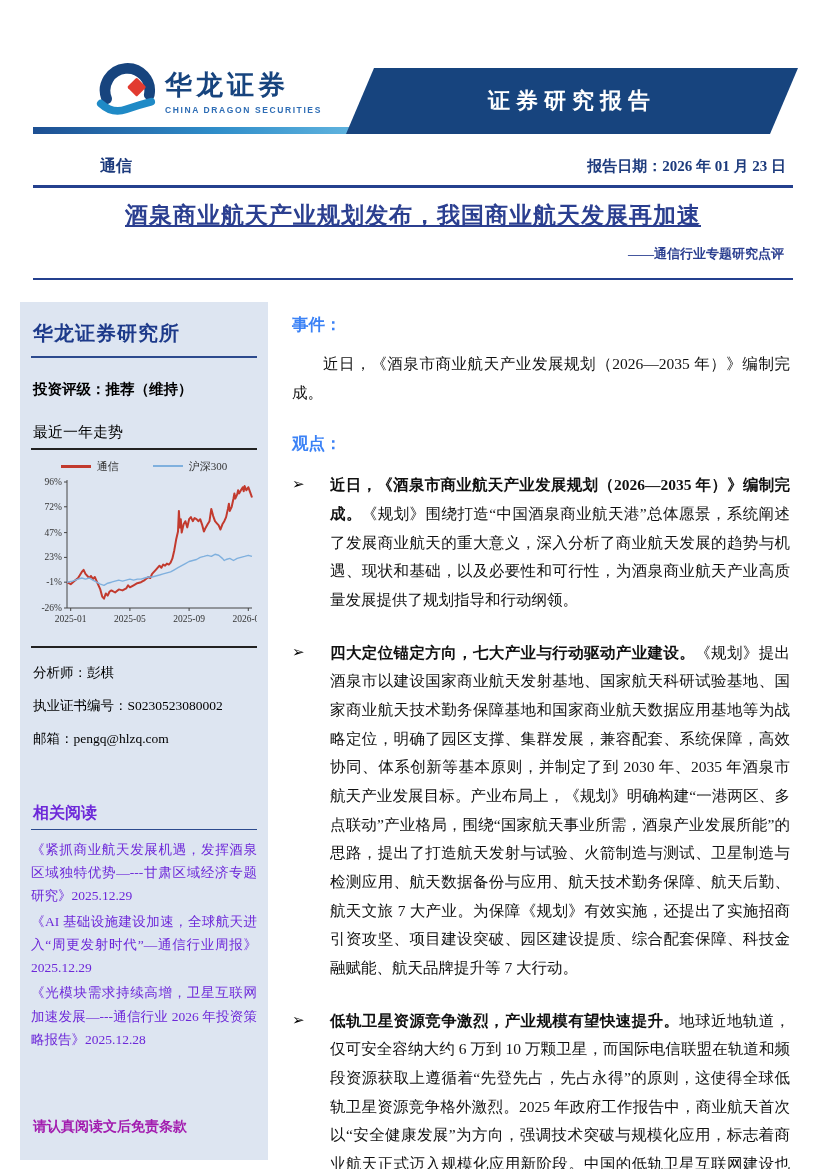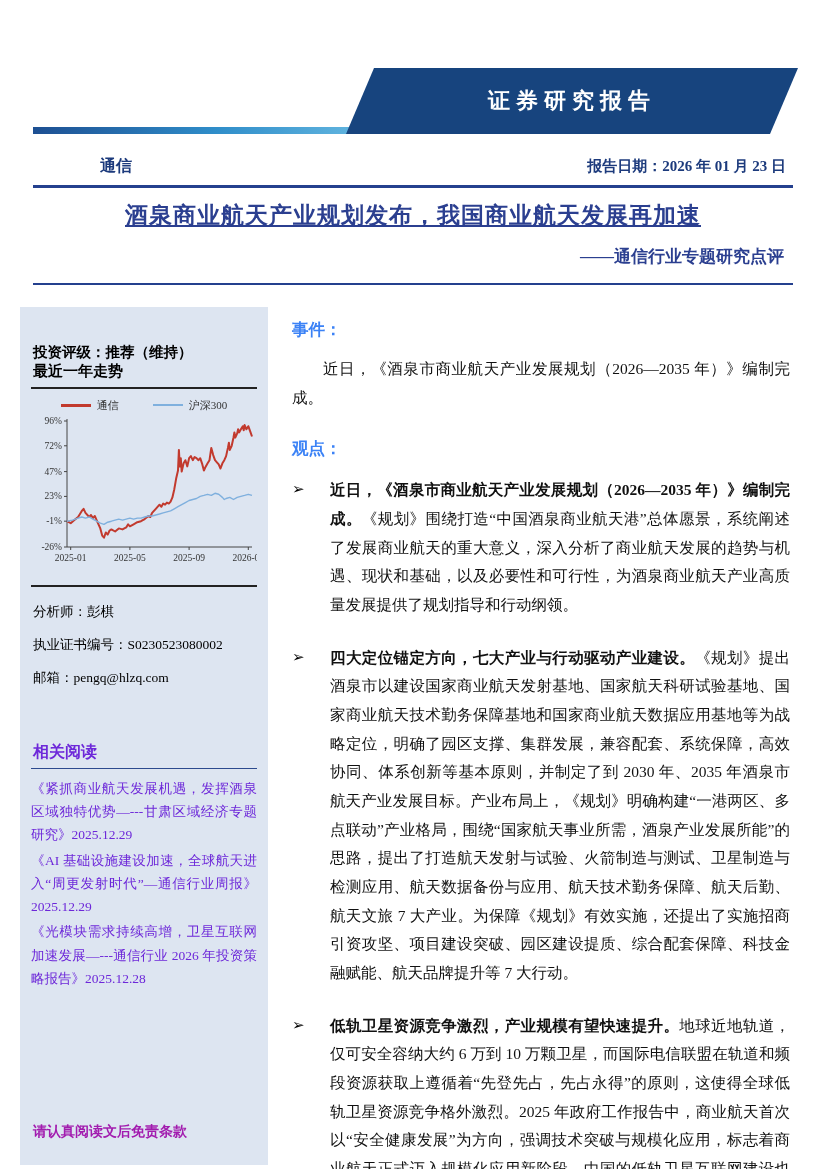--- a/index.html
+++ b/index.html
@@ -21,32 +21,32 @@
   .banner span { transform:skewX(23deg); color:#fff; font-size:22px; font-weight:bold; letter-spacing:6px; }
 
   
   .meta-row { display:flex; justify-content:space-between; align-items:baseline; padding:16px 40px 0 100px; }
   .industry { font-size:16px; font-weight:bold; color:#1c3a7c; }
   .report-date { font-size:15px; font-weight:bold; color:#1c3a7c; }
   .rule { margin:0 33px; background:#24408e; }
   .rule.thick { height:3px; margin-top:8px; }
   .rule.thin { height:2px; margin-top:15px; }
   .title { margin-top:12px; text-align:center; font-size:23px; font-weight:bold; color:#2b3f90; letter-spacing:1px;text-decoration:underline; }
-  .subtitle { margin:14px 42px 0 0; text-align:right; font-size:17px; font-weight:bold; color:#2b3f90; }
+  .subtitle { margin:14px 42px 0 0; text-align:right; font-size:13px; font-weight:bold; color:#2b3f90; }
 
   
   .columns { display:flex; margin-top:22px; height:858px; }
 
   
   .sidebar { width:248px; margin-left:20px; background:#dde5f1; padding:14px 11px 24px 11px;
     display:flex; flex-direction:column; }
   .institute { font-size:20px; font-weight:bold; color:#1d3a8a; letter-spacing:1px;
     border-bottom:2px solid #2c4a8e; padding:4px 0 9px 2px; }
   .rating { margin-top:22px; font-size:14.5px; font-weight:bold; color:#000; padding-left:2px; }
-  .chart-title { font-size:15px; font-weight:bold; color:#000;
+  .chart-title { margin-top:24px; font-size:15px; font-weight:normal; color:#000;
     border-bottom:2px solid #222; padding:0 0 6px 2px; }
   .chart-block { border-bottom:2px solid #222; padding:8px 0 10px 0; }
   .legend { display:flex; justify-content:center; gap:34px; align-items:center; height:16px; }
   .legend-item { display:flex; align-items:center; gap:6px; font-size:11px; color:#333; }
   .legend-swatch { width:30px; height:0; }
   .analyst-block { margin-top:16px; font-size:13.5px; color:#000; padding-left:2px; }
   .analyst-block div { margin-bottom:15px; }
   .related-title { margin-top:40px; font-size:16px; font-weight:bold; color:#6d28d9;
     border-bottom:1.5px solid #2c4a8e; padding:0 0 5px 2px; }
   .related-list { margin-top:8px; font-size:13.5px; line-height:1.72; color:#6d28d9; text-align:justify; }
@@ -66,38 +66,50 @@
   .bullet-lead { font-weight:bold; }
 
   svg text { font-family:"Liberation Serif","DejaVu Serif",serif; }
 </style>
 </head>
 <body>
 
 <div class="page">
 
   <div class="header-art">
+    <div class="logo">
+      <svg viewBox="0 0 64 64">
+        <path d="M12 40 A23 23 0 1 1 56 36" fill="none" stroke="#17447e" stroke-width="11" stroke-linecap="round"></path>
+        <path d="M6 45 q12 11 26 6 t26 -8" fill="none" stroke="#1f8ac6" stroke-width="8" stroke-linecap="round"></path>
+        <rect x="36" y="21" width="14" height="14" rx="1.5" fill="#e23b30" transform="rotate(45 43 28)"></rect>
+      </svg>
+      <div class="logo-text">
+        <div class="logo-cn">华龙证券</div>
+        <div class="logo-en">CHINA DRAGON SECURITIES</div>
+      </div>
+    </div>
     <div class="grad-strip"></div>
     <div class="banner">
       <span>证券研究报告</span>
     </div>
   </div>
 
   <div class="meta-row">
     <span class="industry">通信</span>
     <span class="report-date">报告日期：2026 年 01 月 23 日</span>
   </div>
   <div class="rule thick"></div>
   <div class="title">酒泉商业航天产业规划发布，我国商业航天发展再加速</div>
   <div class="subtitle">——通信行业专题研究点评</div>
   <div class="rule thin"></div>
 
   <div class="columns">
 
     <aside class="sidebar">
+      <div class="institute">华龙证券研究所</div>
 
       <div class="rating">
         <span>投资评级：</span><span>推荐（维持）</span>
       </div>
 
       <div class="chart-title">最近一年走势</div>
 
       <div class="chart-block">
         <div class="legend">
           <span class="legend-item">

